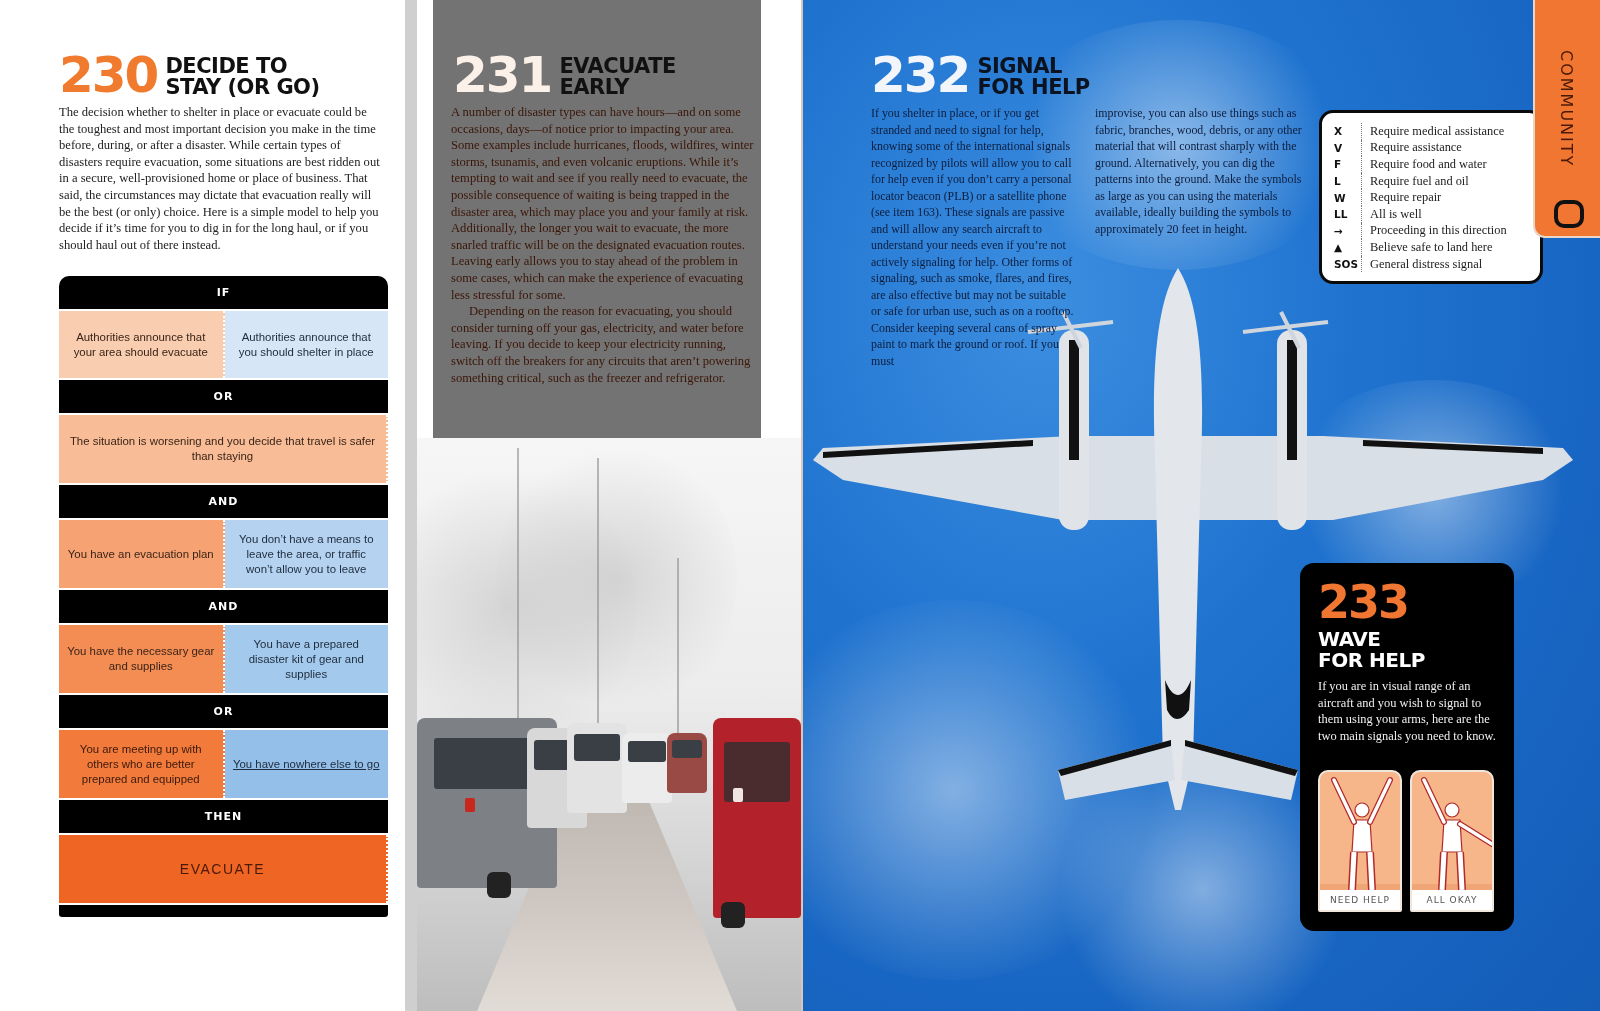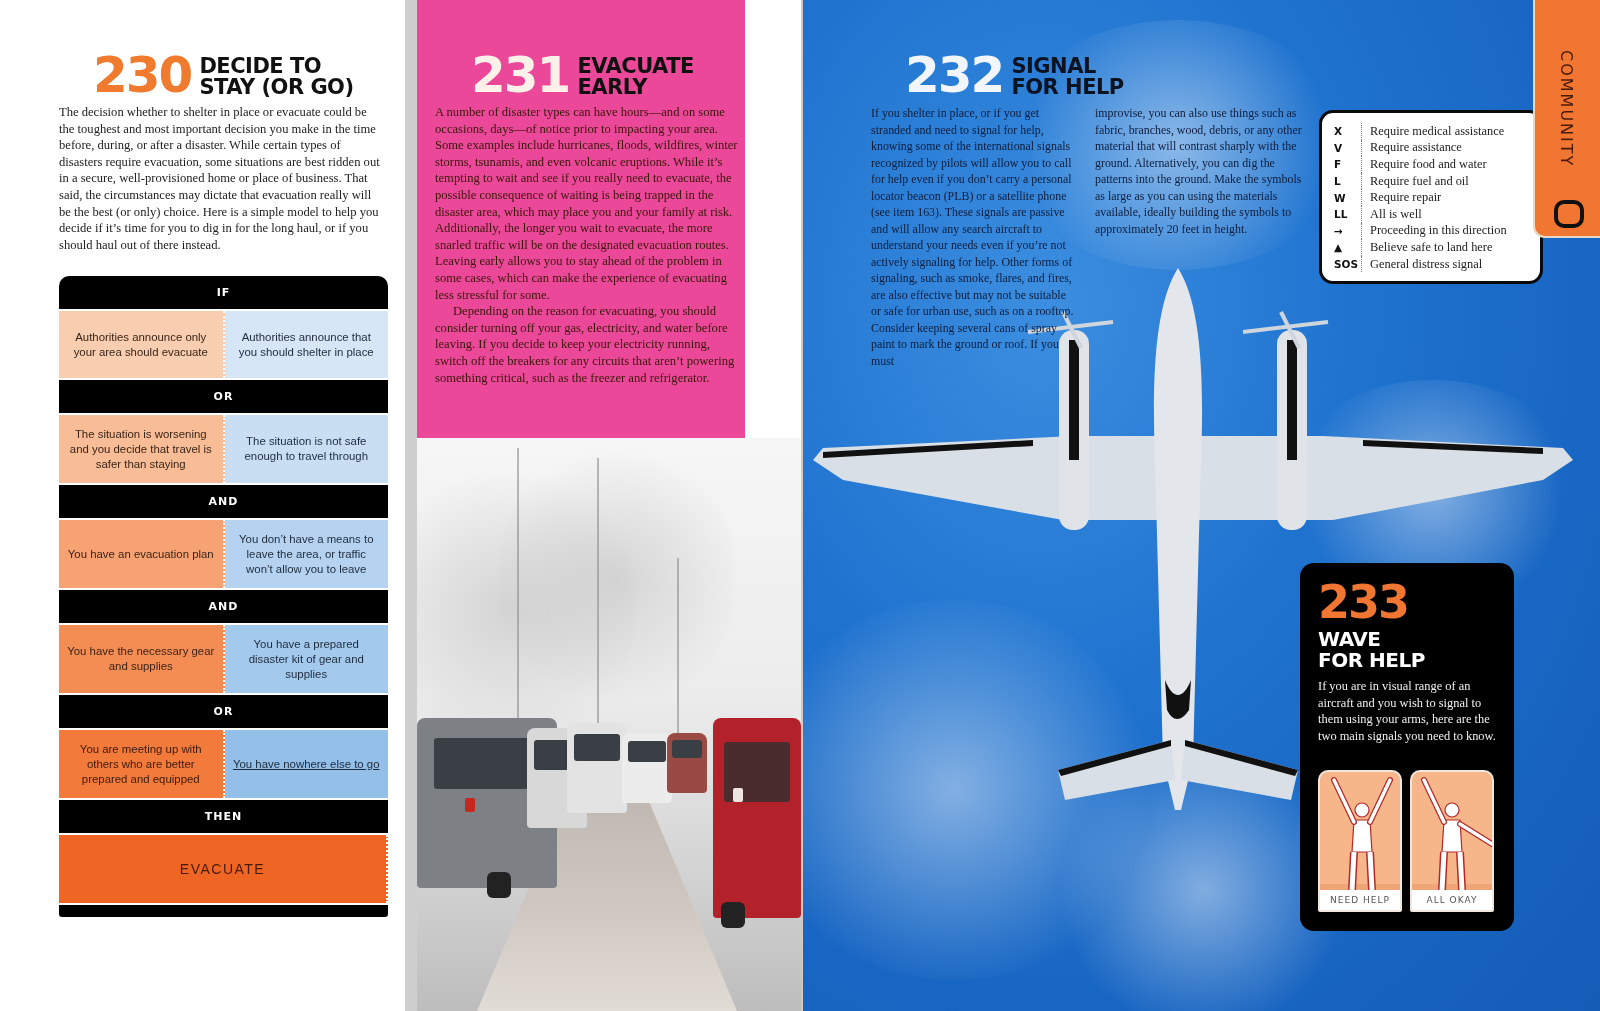--- a/index.html
+++ b/index.html
@@ -4,21 +4,21 @@
 <style>
   * { box-sizing: border-box; margin: 0; padding: 0; }
   html, body { width: 1600px; height: 1011px; overflow: hidden; background: #ffffff; }
   body { position: relative; font-family: "DejaVu Serif", serif; }
 
   
   .page-left { position: absolute; left: 0; top: 0; width: 405px; height: 1011px; background: #ffffff; }
   .gutter { position: absolute; left: 405px; top: 0; width: 12px; height: 1011px; background: #cfcfcf; }
 
   .heading { position: absolute; display: flex; align-items: flex-start; }
-  .heading .num { font-family: "DejaVu Sans", sans-serif; font-weight: 900; font-size: 50px; line-height: 46px; letter-spacing: -2px; margin-left: 34px; }
+  .heading .num { font-family: "DejaVu Sans", sans-serif; font-weight: 900; font-size: 50px; line-height: 46px; letter-spacing: -2px; }
   .heading .title { font-family: "DejaVu Sans", sans-serif; font-weight: bold; font-size: 21px; line-height: 21px; margin-left: 8px; margin-top: 4px; letter-spacing: -0.5px; }
 
   .h230 { left: 59px; top: 52px; }
   .h230 .num { color: #f07a2e; }
   .h230 .title { color: #111; }
 
   .body-text { position: absolute; font-family: "Liberation Serif", serif; font-size: 12.6px; line-height: 16.6px; }
   .t230 { left: 59px; top: 104px; width: 322px; color: #222; }
 
   .flow { position: absolute; left: 59px; top: 276px; width: 329px; }
@@ -30,21 +30,21 @@
   .r1 { height: 67px; } .r1 .left { background: #f9cdb0; color: #3a2418; } .r1 .right { background: #d6e6f6; color: #1e2b3d; }
   .r2 { height: 68px; } .r2 .left { background: #f8bd96; color: #3a2418; } .r2 .right { background: #c9def3; color: #1e2b3d; }
   .r3 { height: 68px; } .r3 .left { background: #f6a272; color: #3a2418; } .r3 .right { background: #b5d3f0; color: #1e2b3d; }
   .r4 { height: 68px; } .r4 .left { background: #f48d54; color: #3a2418; } .r4 .right { background: #a3c9ec; color: #1e2b3d; }
   .r5 { height: 68px; } .r5 .left { background: #f27a3a; color: #3a1a0e; } .r5 .right { background: #93bfe8; color: #1e2b3d; text-decoration: underline; }
   .r6 { height: 68px; } .r6 .left { background: #ee6524; color: #4a1a06; font-size: 14px; letter-spacing: 1.5px; } .r6 .right { background: #7fb3e0; color: #1c3150; font-size: 14px; letter-spacing: 1.5px; line-height: 17px; }
   .flow-foot { background: #000; height: 12px; border-radius: 0 0 3px 3px; }
 
   
   .page-mid { position: absolute; left: 417px; top: 0; width: 384px; height: 1011px; background: #ffffff; }
-  .orange-block { position: absolute; left: 0; top: 0; width: 328px; height: 438px; background: #ec4899; }
+  .orange-block { position: absolute; left: 16px; top: 0; width: 328px; height: 438px; background: #737373; }
   .h231 { left: 20px; top: 52px; }
   .h231 .num { color: #fbf1e8; }
   .h231 .title { color: #111; }
   .t231 { left: 18px; top: 104px; width: 304px; color: #3a1608; }
   .t231 .indent { display: inline-block; width: 18px; }
 
   .snow-photo { position: absolute; left: 0; top: 438px; width: 384px; height: 573px; overflow: hidden;
     background: linear-gradient(180deg, #f6f6f6 0%, #ececec 45%, #d8d8d8 70%, #bdbdbd 100%); }
   .tree { position: absolute; bottom: 260px; width: 2px; background: #8e8e8e; opacity: 0.6; }
   .tree-crown { position: absolute; border-radius: 50%; background: radial-gradient(circle, rgba(190,190,190,0.55) 0%, rgba(230,230,230,0) 70%); }
@@ -93,27 +93,26 @@
     <div class="title">
       <div>DECIDE TO</div>
       <div>STAY (OR GO)</div>
     </div>
   </div>
   <div class="body-text t230">The decision whether to shelter in place or evacuate could be the toughest and most important decision you make in the time before, during, or after a disaster. While certain types of disasters require evacuation, some situations are best ridden out in a secure, well-provisioned home or place of business. That said, the circumstances may dictate that evacuation really will be the best (or only) choice. Here is a simple model to help you decide if it’s time for you to dig in for the long haul, or if you should haul out of there instead.</div>
 
   <div class="flow">
     <div class="flow-bar first">IF</div>
     <div class="flow-row r1">
-      <div class="flow-cell left">Authorities announce only your area should evacuate</div>
+      <div class="flow-cell left">Authorities announce that your area should evacuate</div>
       <div class="flow-cell right">Authorities announce that you should shelter in place</div>
     </div>
     <div class="flow-bar">OR</div>
     <div class="flow-row r2">
       <div class="flow-cell left">The situation is worsening and you decide that travel is safer than staying</div>
-      <div class="flow-cell right">The situation is not safe enough to travel through</div>
     </div>
     <div class="flow-bar">AND</div>
     <div class="flow-row r3">
       <div class="flow-cell left">You have an evacuation plan</div>
       <div class="flow-cell right">You don’t have a means to leave the area, or traffic won’t allow you to leave</div>
     </div>
     <div class="flow-bar">AND</div>
     <div class="flow-row r4">
       <div class="flow-cell left">You have the necessary gear and supplies</div>
       <div class="flow-cell right">You have a prepared disaster kit of gear and supplies</div>

